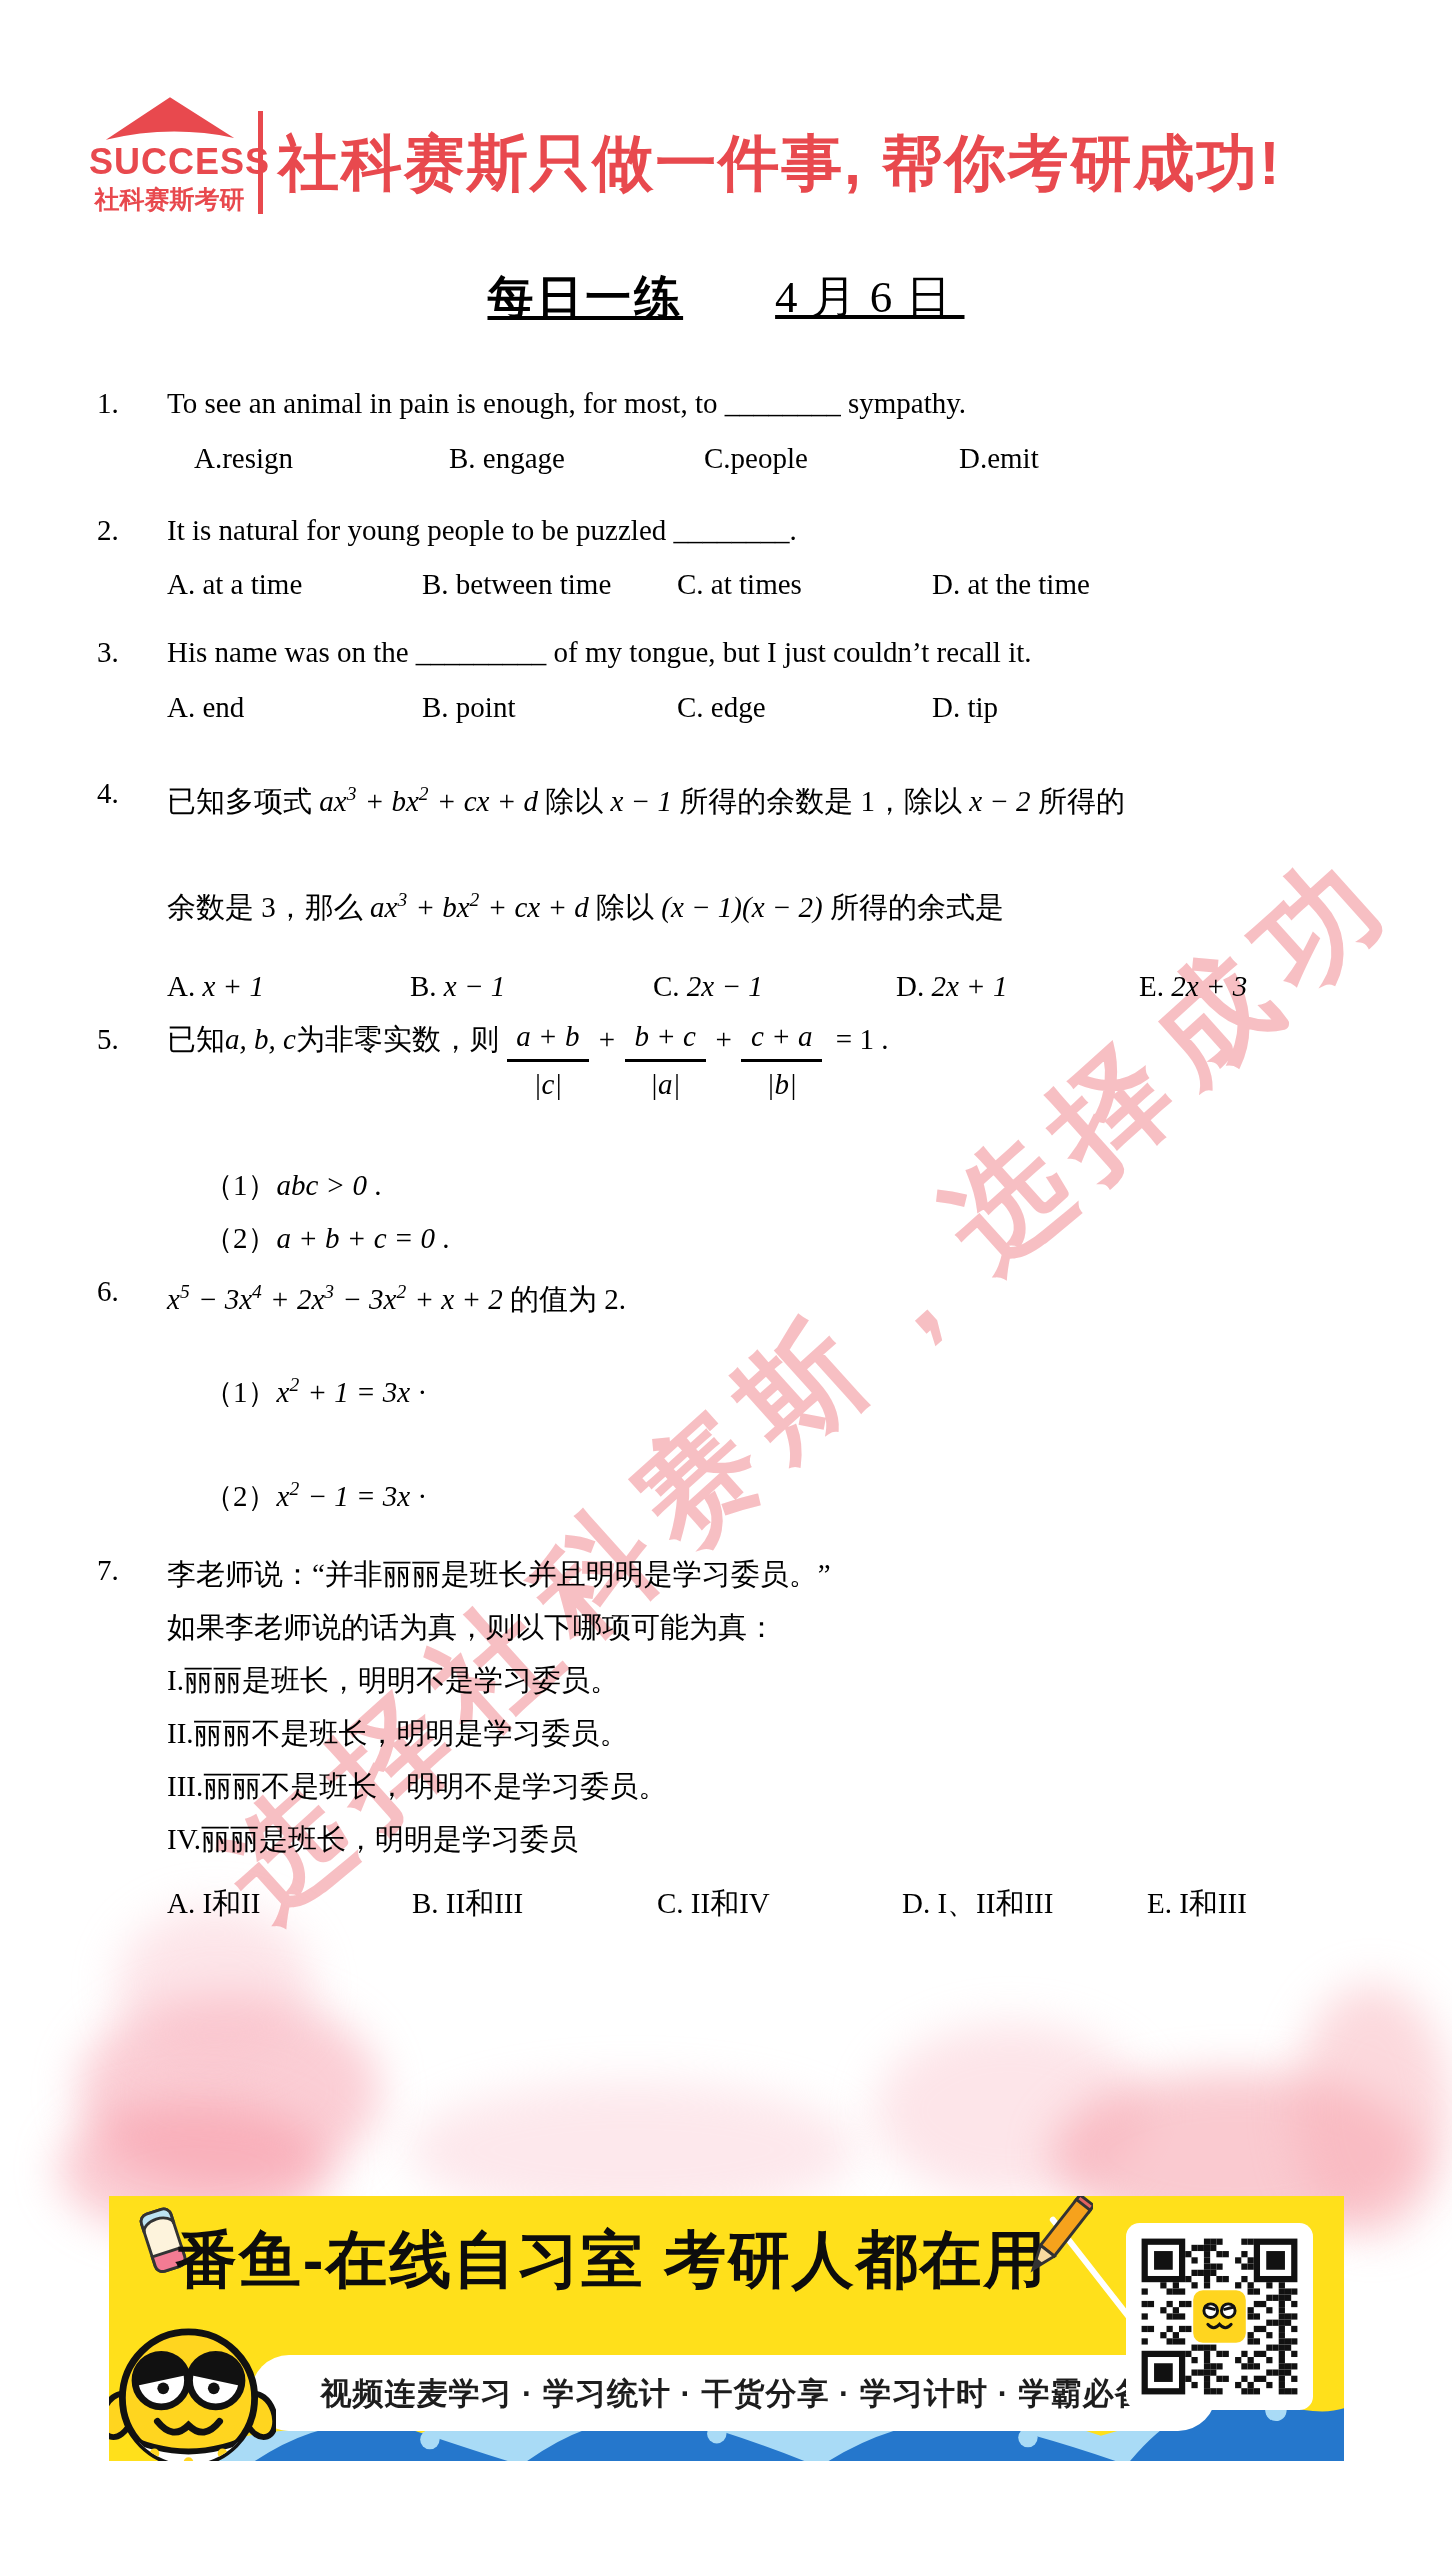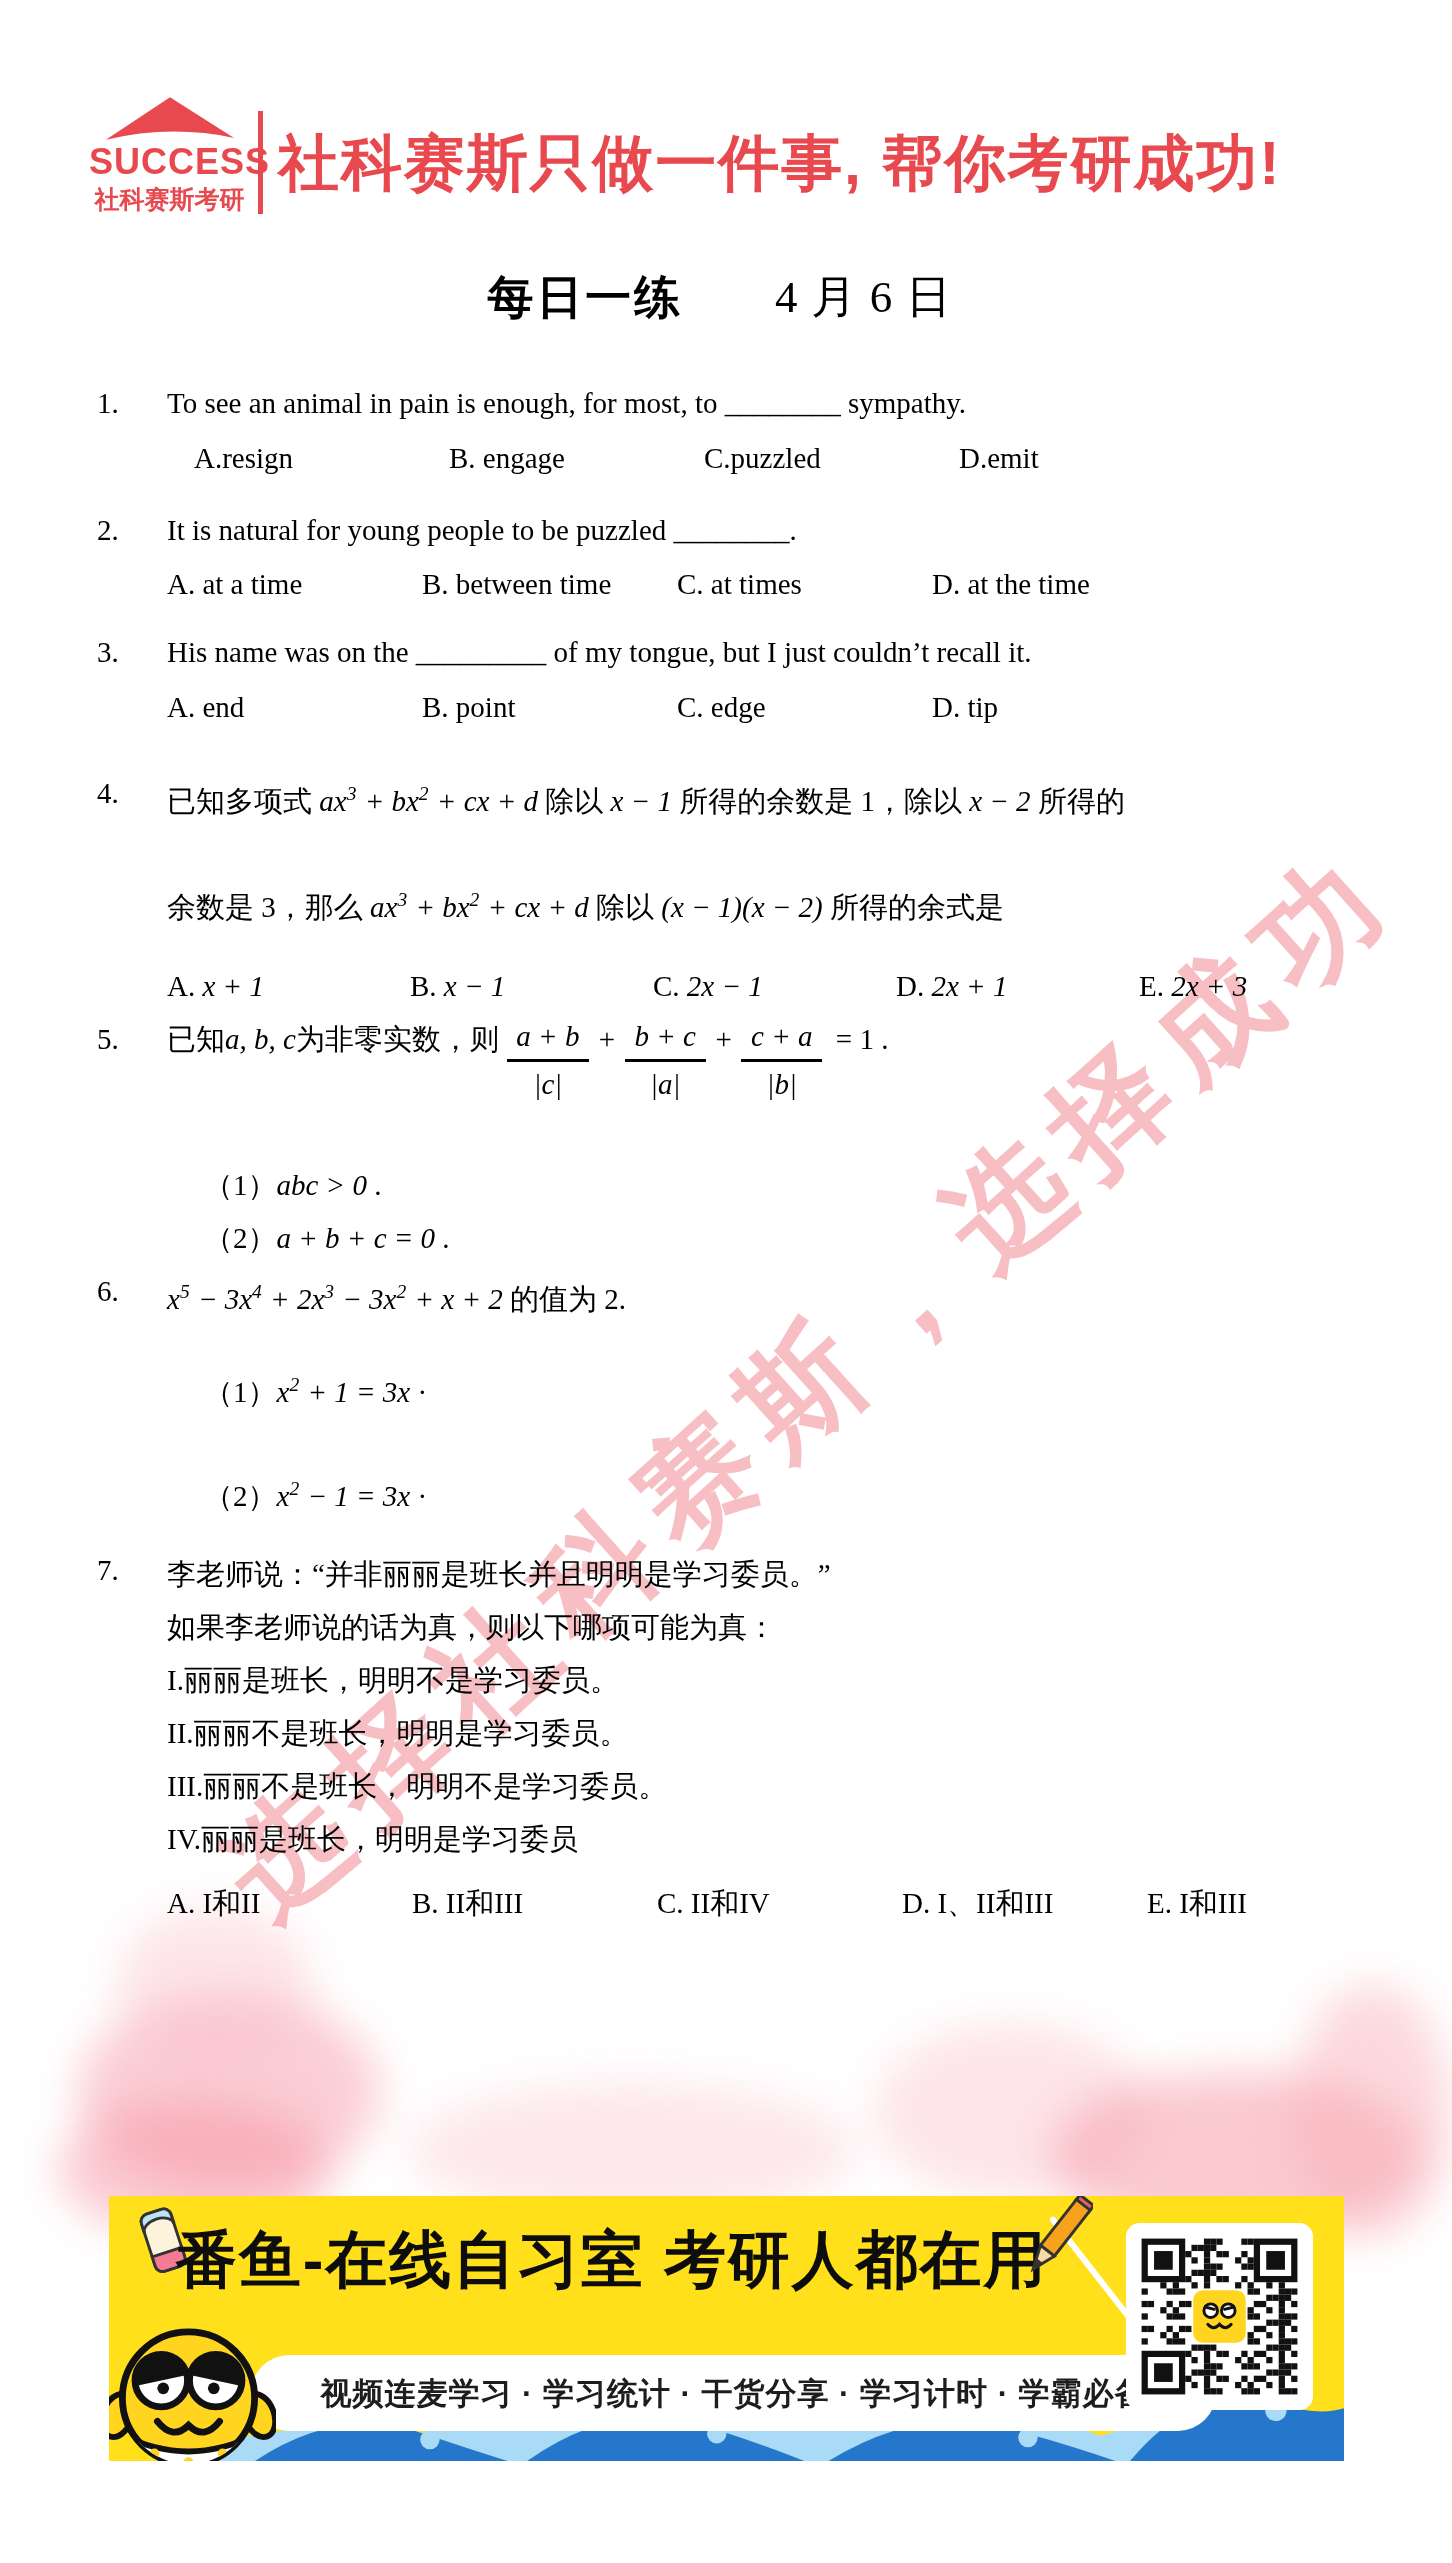--- a/index.html
+++ b/index.html
@@ -9,21 +9,21 @@
   
   .logo{position:absolute;left:89px;top:95px;width:161px;text-align:center;}
   .logo svg{display:block;margin:0 auto;}
   .brand{font:900 36px/1 "Liberation Sans","DejaVu Sans",sans-serif;color:#E8494E;letter-spacing:1px;margin-top:1.9px;}
   .brand-sub{font:700 25px/1.15 "Liberation Sans","DejaVu Sans",sans-serif;color:#E8494E;margin-top:4.9px;}
   .hdivider{position:absolute;left:258px;top:111px;width:4.9px;height:103px;background:#E8494E;}
   .slogan{position:absolute;left:278px;top:130px;width:1109px;
           font:900 61px/1.1 "Liberation Sans","DejaVu Sans",sans-serif;color:#E8494E;letter-spacing:1.9px;white-space:nowrap;}
 
   
-  .title{position:absolute;left:0;top:274px;width:100%;display:flex;justify-content:center;align-items:flex-end;gap:92px;}
+  .title{position:absolute;left:0;top:274px;width:100%;display:flex;justify-content:center;align-items:flex-end;gap:92px;text-decoration:underline;}
   .title .tl{font:900 46px/1 "Liberation Sans","DejaVu Sans",sans-serif;letter-spacing:2.9px;}
   .title .tr{font:400 45px/1 "Liberation Serif","DejaVu Serif",serif;letter-spacing:13.6px;}
 
   
   .watermark{position:absolute;left:-29px;top:1323px;width:1673px;text-align:center;
              transform:rotate(-42deg);transform-origin:center;
              font:700 119px/1 "Liberation Sans","DejaVu Sans",sans-serif;
              color:rgba(236,96,104,.40);letter-spacing:19.5px;white-space:nowrap;pointer-events:none;z-index:1;}
 
   
@@ -107,21 +107,21 @@
   </div>
 
   <div id="qs">
       <div class="q q1">
         <span class="qno">1.</span>
         <div class="qbody">
           <div class="qline"><span class="t">To see an animal in pain is enough, for most, to ________ sympathy.</span></div>
           <div class="opts">
             <span class="opt">A.resign</span>
             <span class="opt">B. engage</span>
-            <span class="opt">C.puzzled</span>
+            <span class="opt">C.people</span>
             <span class="opt">D.emit</span>
           </div>
         </div>
       </div>
       <div class="q q2">
         <span class="qno">2.</span>
         <div class="qbody">
           <div class="qline"><span class="t">It is natural for young people to be puzzled ________.</span></div>
           <div class="opts">
             <span class="opt">A. at a time</span>

